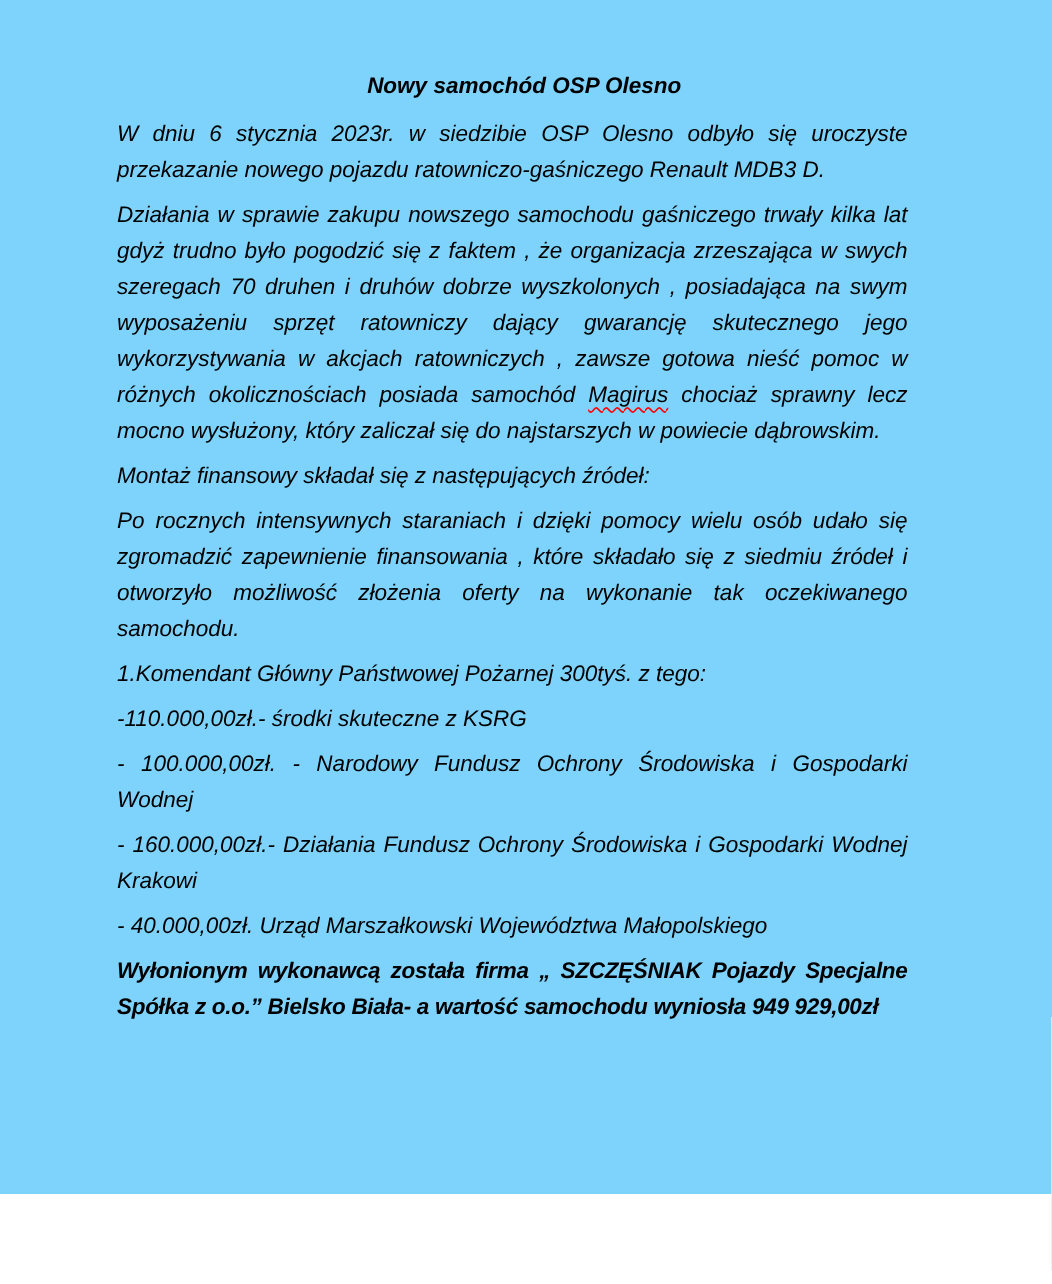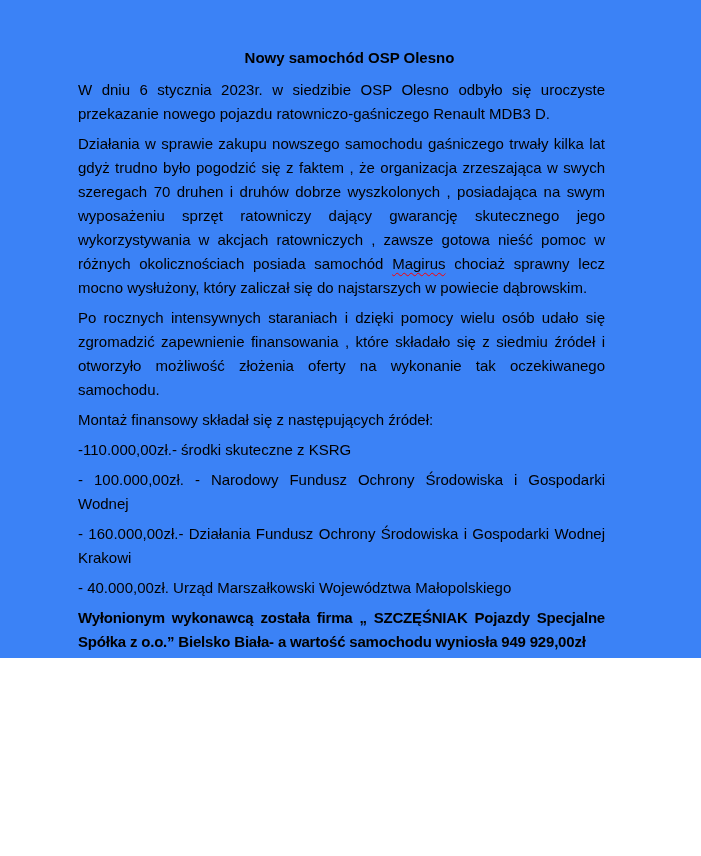--- a/index.html
+++ b/index.html
@@ -8,27 +8,28 @@
     background: #ffffff;
   }
   body {
     width: 701px;
     height: 856px;
     overflow: hidden;
   }
   .page {
     box-sizing: border-box;
     width: 701px;
-    height: 658px;
+    height: 796px;
     padding: 46px 80px 0 78px;
-    background: #3b82f6;
+    background: #7dd3fc;
     color: #000000;
     font-family: "Liberation Sans", "DejaVu Sans", sans-serif;
     font-size: 15px;
     line-height: 24px;
+    font-style: italic;
   }
   .doc-title {
     margin: 0 0 8px 0;
     font-size: 15px;
     font-weight: bold;
     text-align: center;
     line-height: 24px;
   }
   .para {
     margin: 0 16px 6px 0;
@@ -48,24 +49,25 @@
 <body>
 
 <div class="page">
 
   <h1 class="doc-title">Nowy samochód OSP Olesno</h1>
 
   <p class="para">W dniu 6 stycznia 2023r. w siedzibie OSP Olesno odbyło się uroczyste przekazanie nowego pojazdu ratowniczo-gaśniczego Renault MDB3 D.</p>
 
   <p class="para"><span>Działania w sprawie zakupu nowszego samochodu gaśniczego trwały kilka lat gdyż trudno było pogodzić się z faktem , że organizacja zrzeszająca w swych szeregach 70 druhen i druhów dobrze wyszkolonych , posiadająca na swym wyposażeniu sprzęt ratowniczy dający gwarancję skutecznego jego wykorzystywania w akcjach ratowniczych , zawsze gotowa  nieść pomoc w różnych okolicznościach posiada samochód </span><span class="misspelled">Magirus</span><span> chociaż  sprawny lecz mocno wysłużony, który zaliczał się do najstarszych w powiecie dąbrowskim.</span></p>
 
+  <p class="para">Montaż finansowy składał się z następujących źródeł:</p>
+
   <p class="para">Po rocznych intensywnych staraniach i dzięki pomocy wielu osób udało się zgromadzić zapewnienie finansowania , które składało się z  siedmiu źródeł  i otworzyło możliwość złożenia oferty na wykonanie tak oczekiwanego samochodu.</p>
 
-  <p class="para">Montaż finansowy składał się z następujących źródeł:</p>
-
+  <p class="para">1.Komendant Główny Państwowej Pożarnej 300tyś. z tego:</p>
 
   <p class="para">-110.000,00zł.- środki skuteczne z KSRG</p>
 
 
   <p class="para">- 100.000,00zł. - Narodowy Fundusz Ochrony Środowiska i Gospodarki Wodnej</p>
 
   <p class="para">- 160.000,00zł.- Działania Fundusz Ochrony Środowiska i Gospodarki Wodnej Krakowi</p>
 
 
   <p class="para">- 40.000,00zł. Urząd Marszałkowski Województwa Małopolskiego</p>

